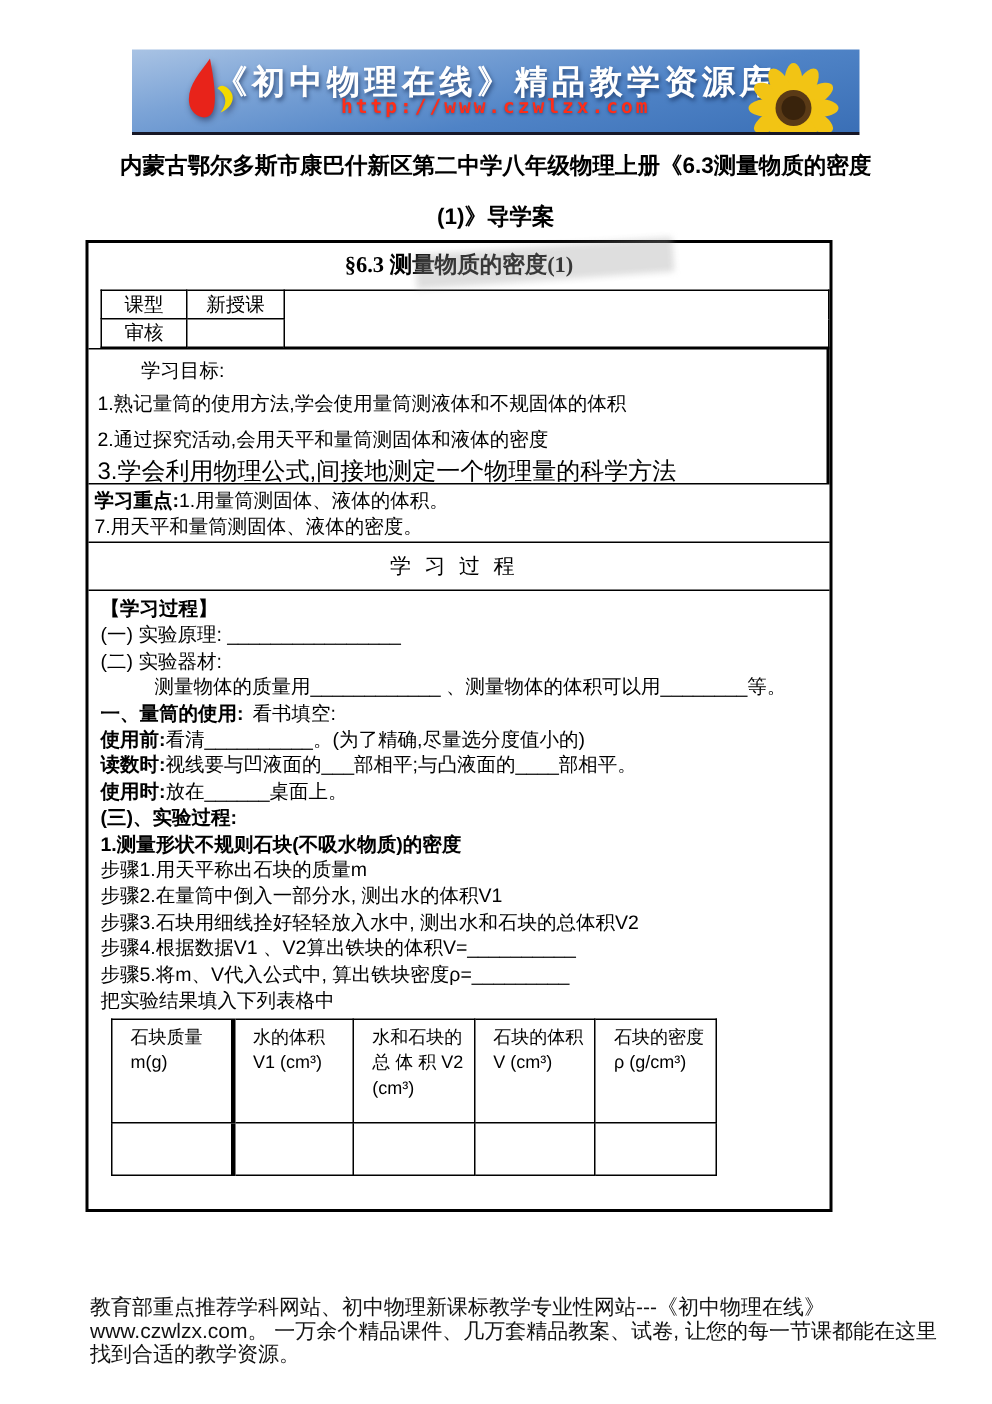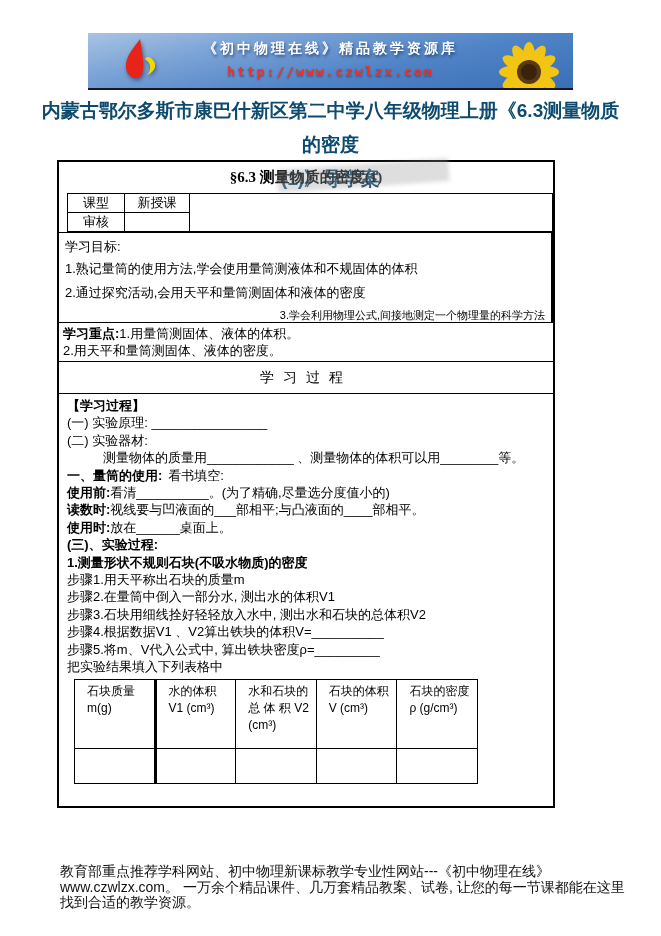--- a/index.html
+++ b/index.html
@@ -9,51 +9,51 @@
   }
   
   .banner{
     position:absolute;left:88px;top:33px;width:485px;height:55px;
     background:linear-gradient(168deg,#a9c3e4 0%,#7ba3d6 28%,#4f83c6 62%,#3a6fb6 100%);
     border-bottom:2px solid #171726;overflow:hidden;
   }
   .banner-logo{position:absolute;left:28px;top:4px;filter:drop-shadow(1px 2px 2px rgba(0,0,30,.45));}
   .banner-title{
     position:absolute;left:0;right:0;top:7px;text-align:center;
-    color:#ffffff;font-weight:bold;font-size:14px;letter-spacing:3px;
+    color:#ffffff;font-weight:bold;font-size:22px;letter-spacing:3px;
     text-shadow:1px 2px 3px rgba(10,30,70,.6);
   }
   .banner-url{
     position:absolute;left:0;right:0;top:31px;text-align:center;
     color:#ff2d18;font-weight:bold;font-size:13px;letter-spacing:2px;
     font-family:"DejaVu Sans Mono",monospace;
     text-shadow:0 1px 2px rgba(10,30,70,.5);
   }
   .sunflower{position:absolute;right:6px;bottom:-14px;}
   
   .doc-title{
     position:absolute;left:40px;top:94px;width:581px;text-align:center;
-    color:#0c4a6e;font-weight:bold;font-size:19px;line-height:34px;
+    color:#000000;font-weight:bold;font-size:15px;line-height:34px;
   }
   
   .sheet{
     position:absolute;left:57px;top:160px;width:498px;height:648px;
     border:2px solid #000;box-sizing:border-box;font-size:13px;
   }
   .sec-header{position:relative;height:31px;line-height:31px;text-align:center;
     font-weight:bold;font-size:15px;font-family:"Liberation Serif",serif;}
   .sec-ghost{position:absolute;left:218px;top:2px;width:172px;height:23px;
     background:rgba(160,160,160,.35);filter:blur(2px);transform:rotate(-4deg);}
   .course-table{border-collapse:collapse;margin-left:8px;width:486px;table-layout:fixed;padding-left:16px;}
   .course-table td{border:1px solid #000;height:17px;padding:0;text-align:center;font-size:13px;}
   .ct-c1{width:56px;} .ct-c2{width:64px;}
   .objectives{border-top:1px solid #000;border-right:2px solid #000;padding:3px 6px 1px 6px;height:85px;box-sizing:content-box;}
-  .objectives .obj-h{line-height:21px;}
+  .objectives .obj-h{line-height:21px;margin-left:29px;}
   .objectives .obj-i{line-height:24px;}
-  .objectives .obj-small{font-size:11px;line-height:20px;text-align:right;}
+  .objectives .obj-small{font-size:16px;line-height:20px;}
   .keypoints{border-top:1px solid #000;padding:2px 4px;}
   .keypoints div{line-height:17px;}
   .kp-label{font-weight:bold;}
   .process-banner{border-top:1px solid #000;height:31px;line-height:31px;text-align:center;
     font-size:14px;letter-spacing:9px;}
   .content{border-top:1px solid #000;padding:3px 8px 0 8px;line-height:17.4px;}
   .content .bold{font-weight:bold;}
   .indent{padding-left:36px;}
   .u-label{font-weight:bold;}
   .sub-gap{margin-left:6px;}
@@ -132,21 +132,21 @@
     <div class="obj-h">学习目标:</div>
     <div class="obj-i">1.熟记量筒的使用方法,学会使用量筒测液体和不规固体的体积</div>
     <div class="obj-i">2.通过探究活动,会用天平和量筒测固体和液体的密度</div>
     <div class="obj-small">3.学会利用物理公式,间接地测定一个物理量的科学方法</div>
   </div>
 
   <div class="keypoints">
     <div>
       <span class="kp-label">学习重点:</span><span>1.用量筒测固体、液体的体积。</span>
     </div>
-    <div>2.用天平和量筒测固体、液体的密度。</div>
+    <div>7.用天平和量筒测固体、液体的密度。</div>
   </div>
 
   <div class="process-banner">学习过程</div>
 
   <div class="content">
     <div class="bold">【学习过程】</div>
     <div>(一) 实验原理: ________________</div>
     <div>(二) 实验器材:</div>
     <div class="indent">测量物体的质量用____________ 、测量物体的体积可以用________等。</div>
     <div>

